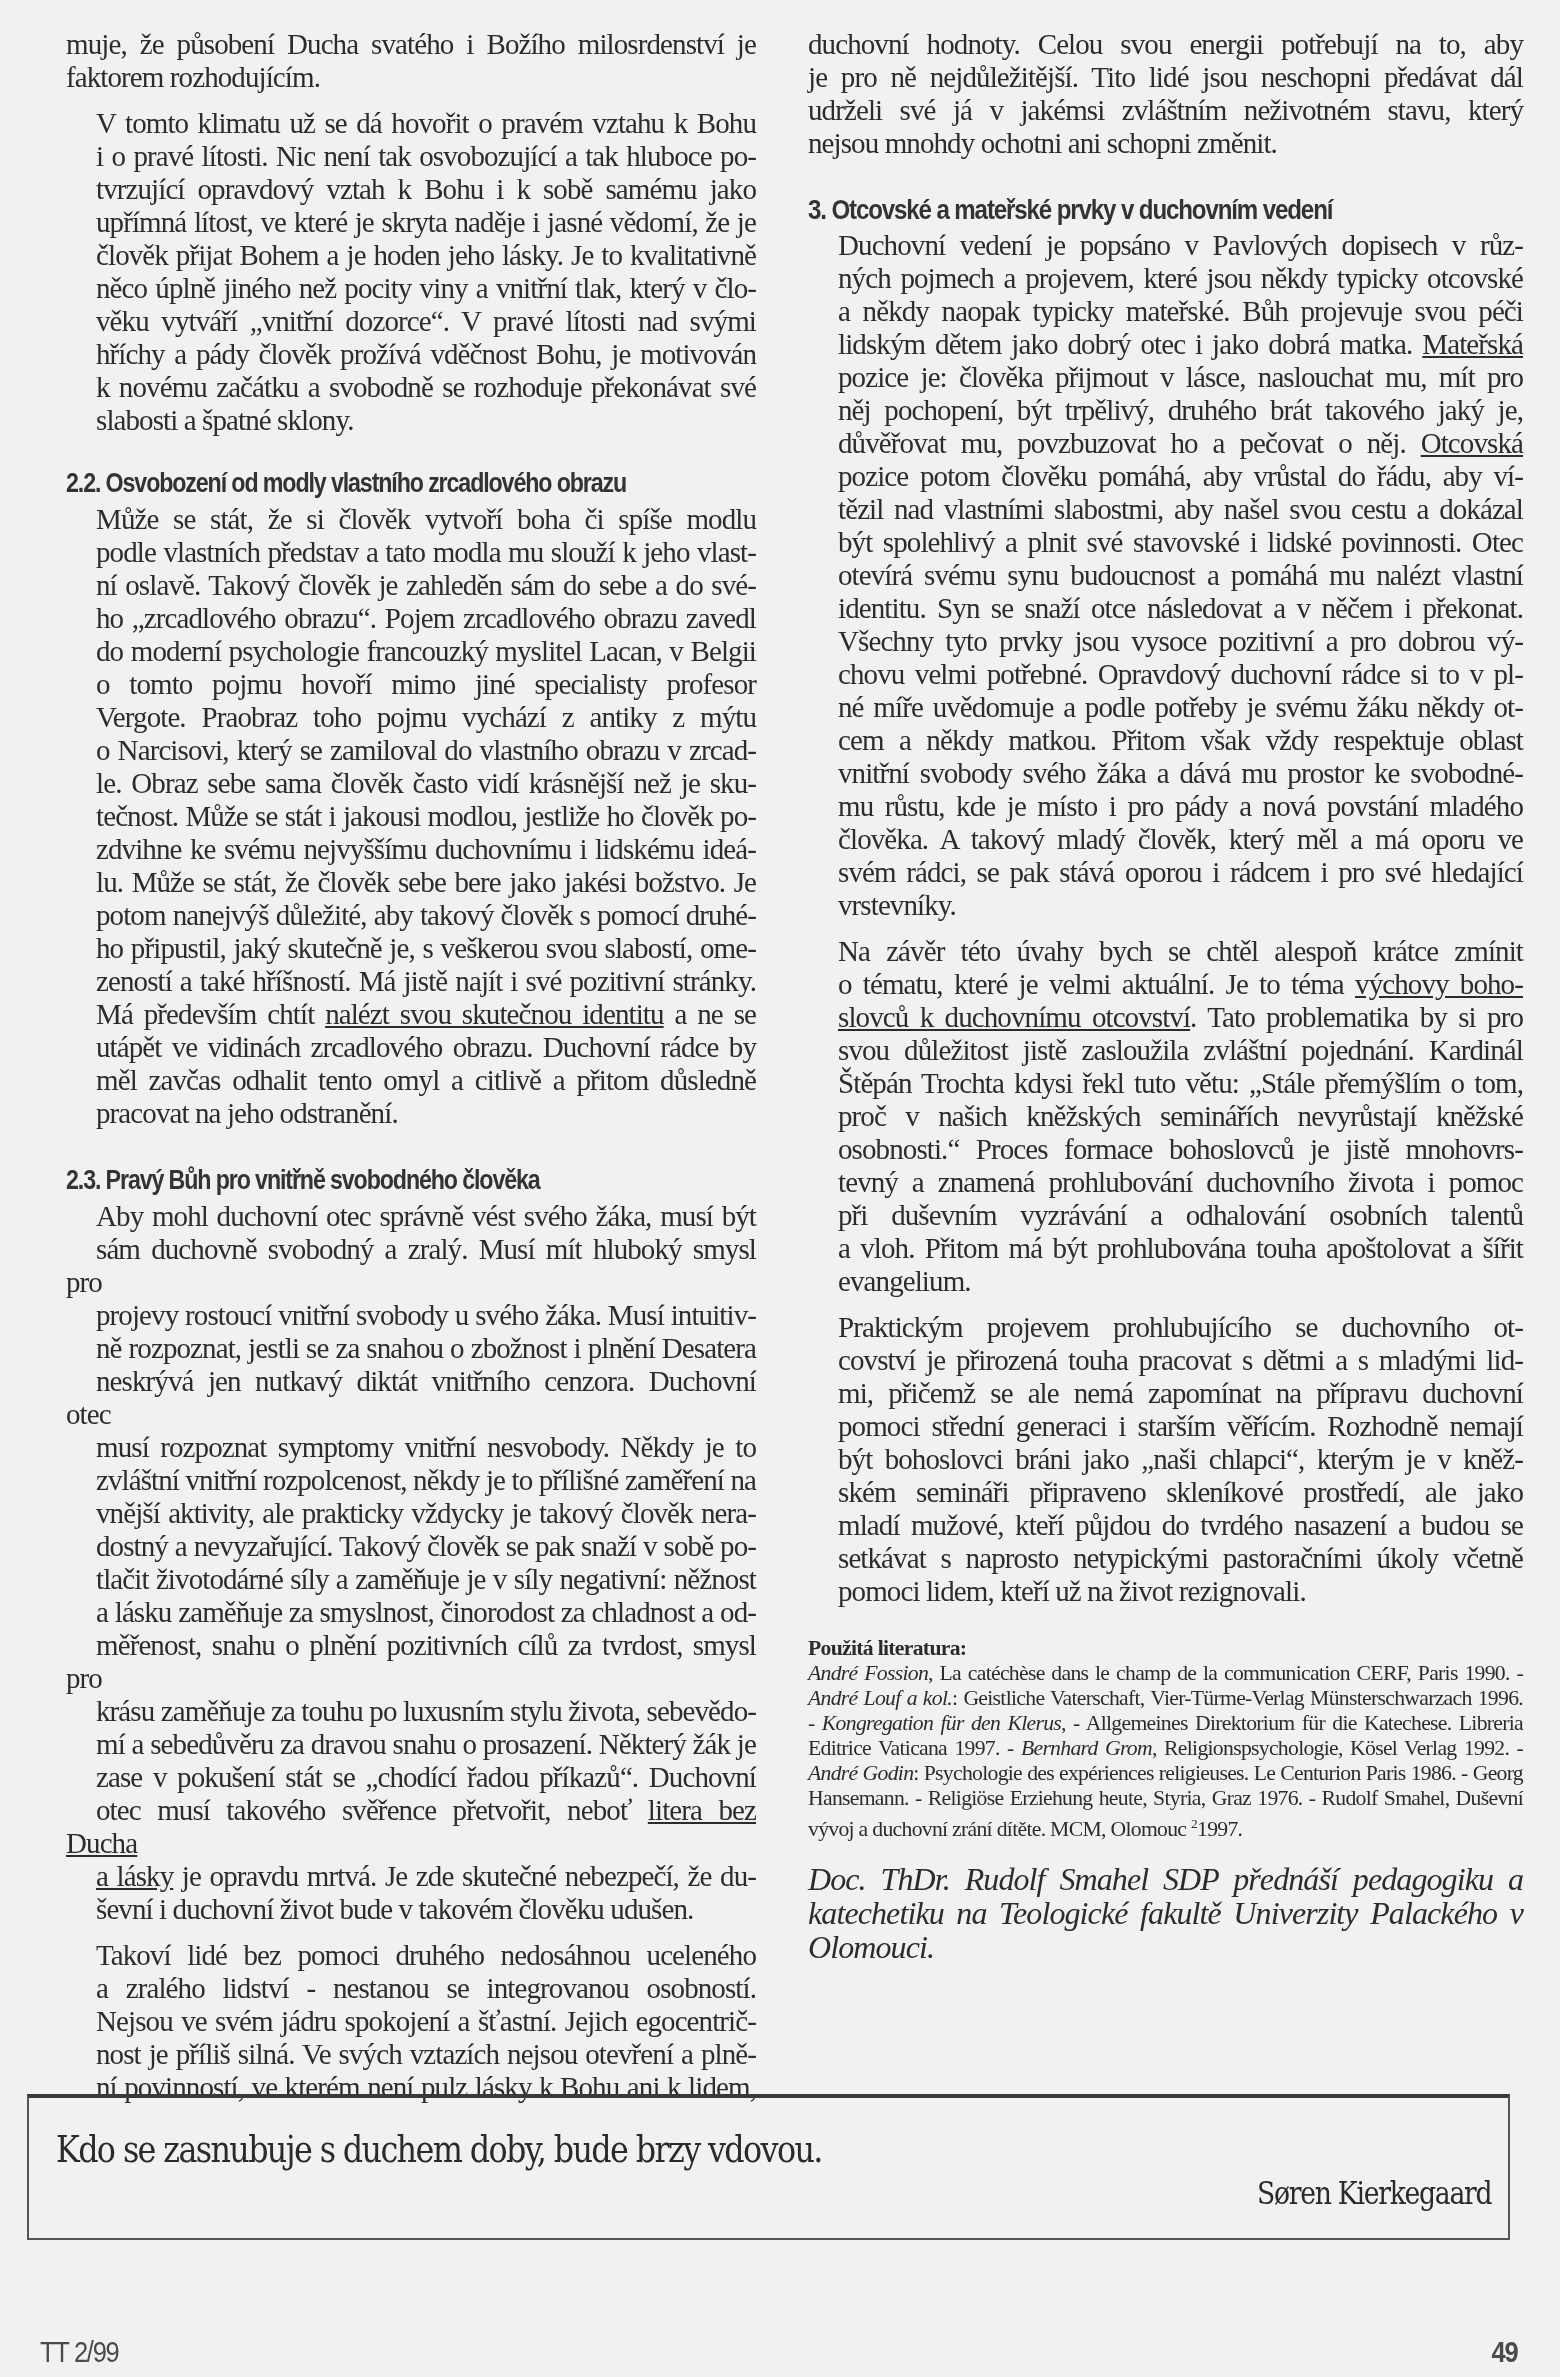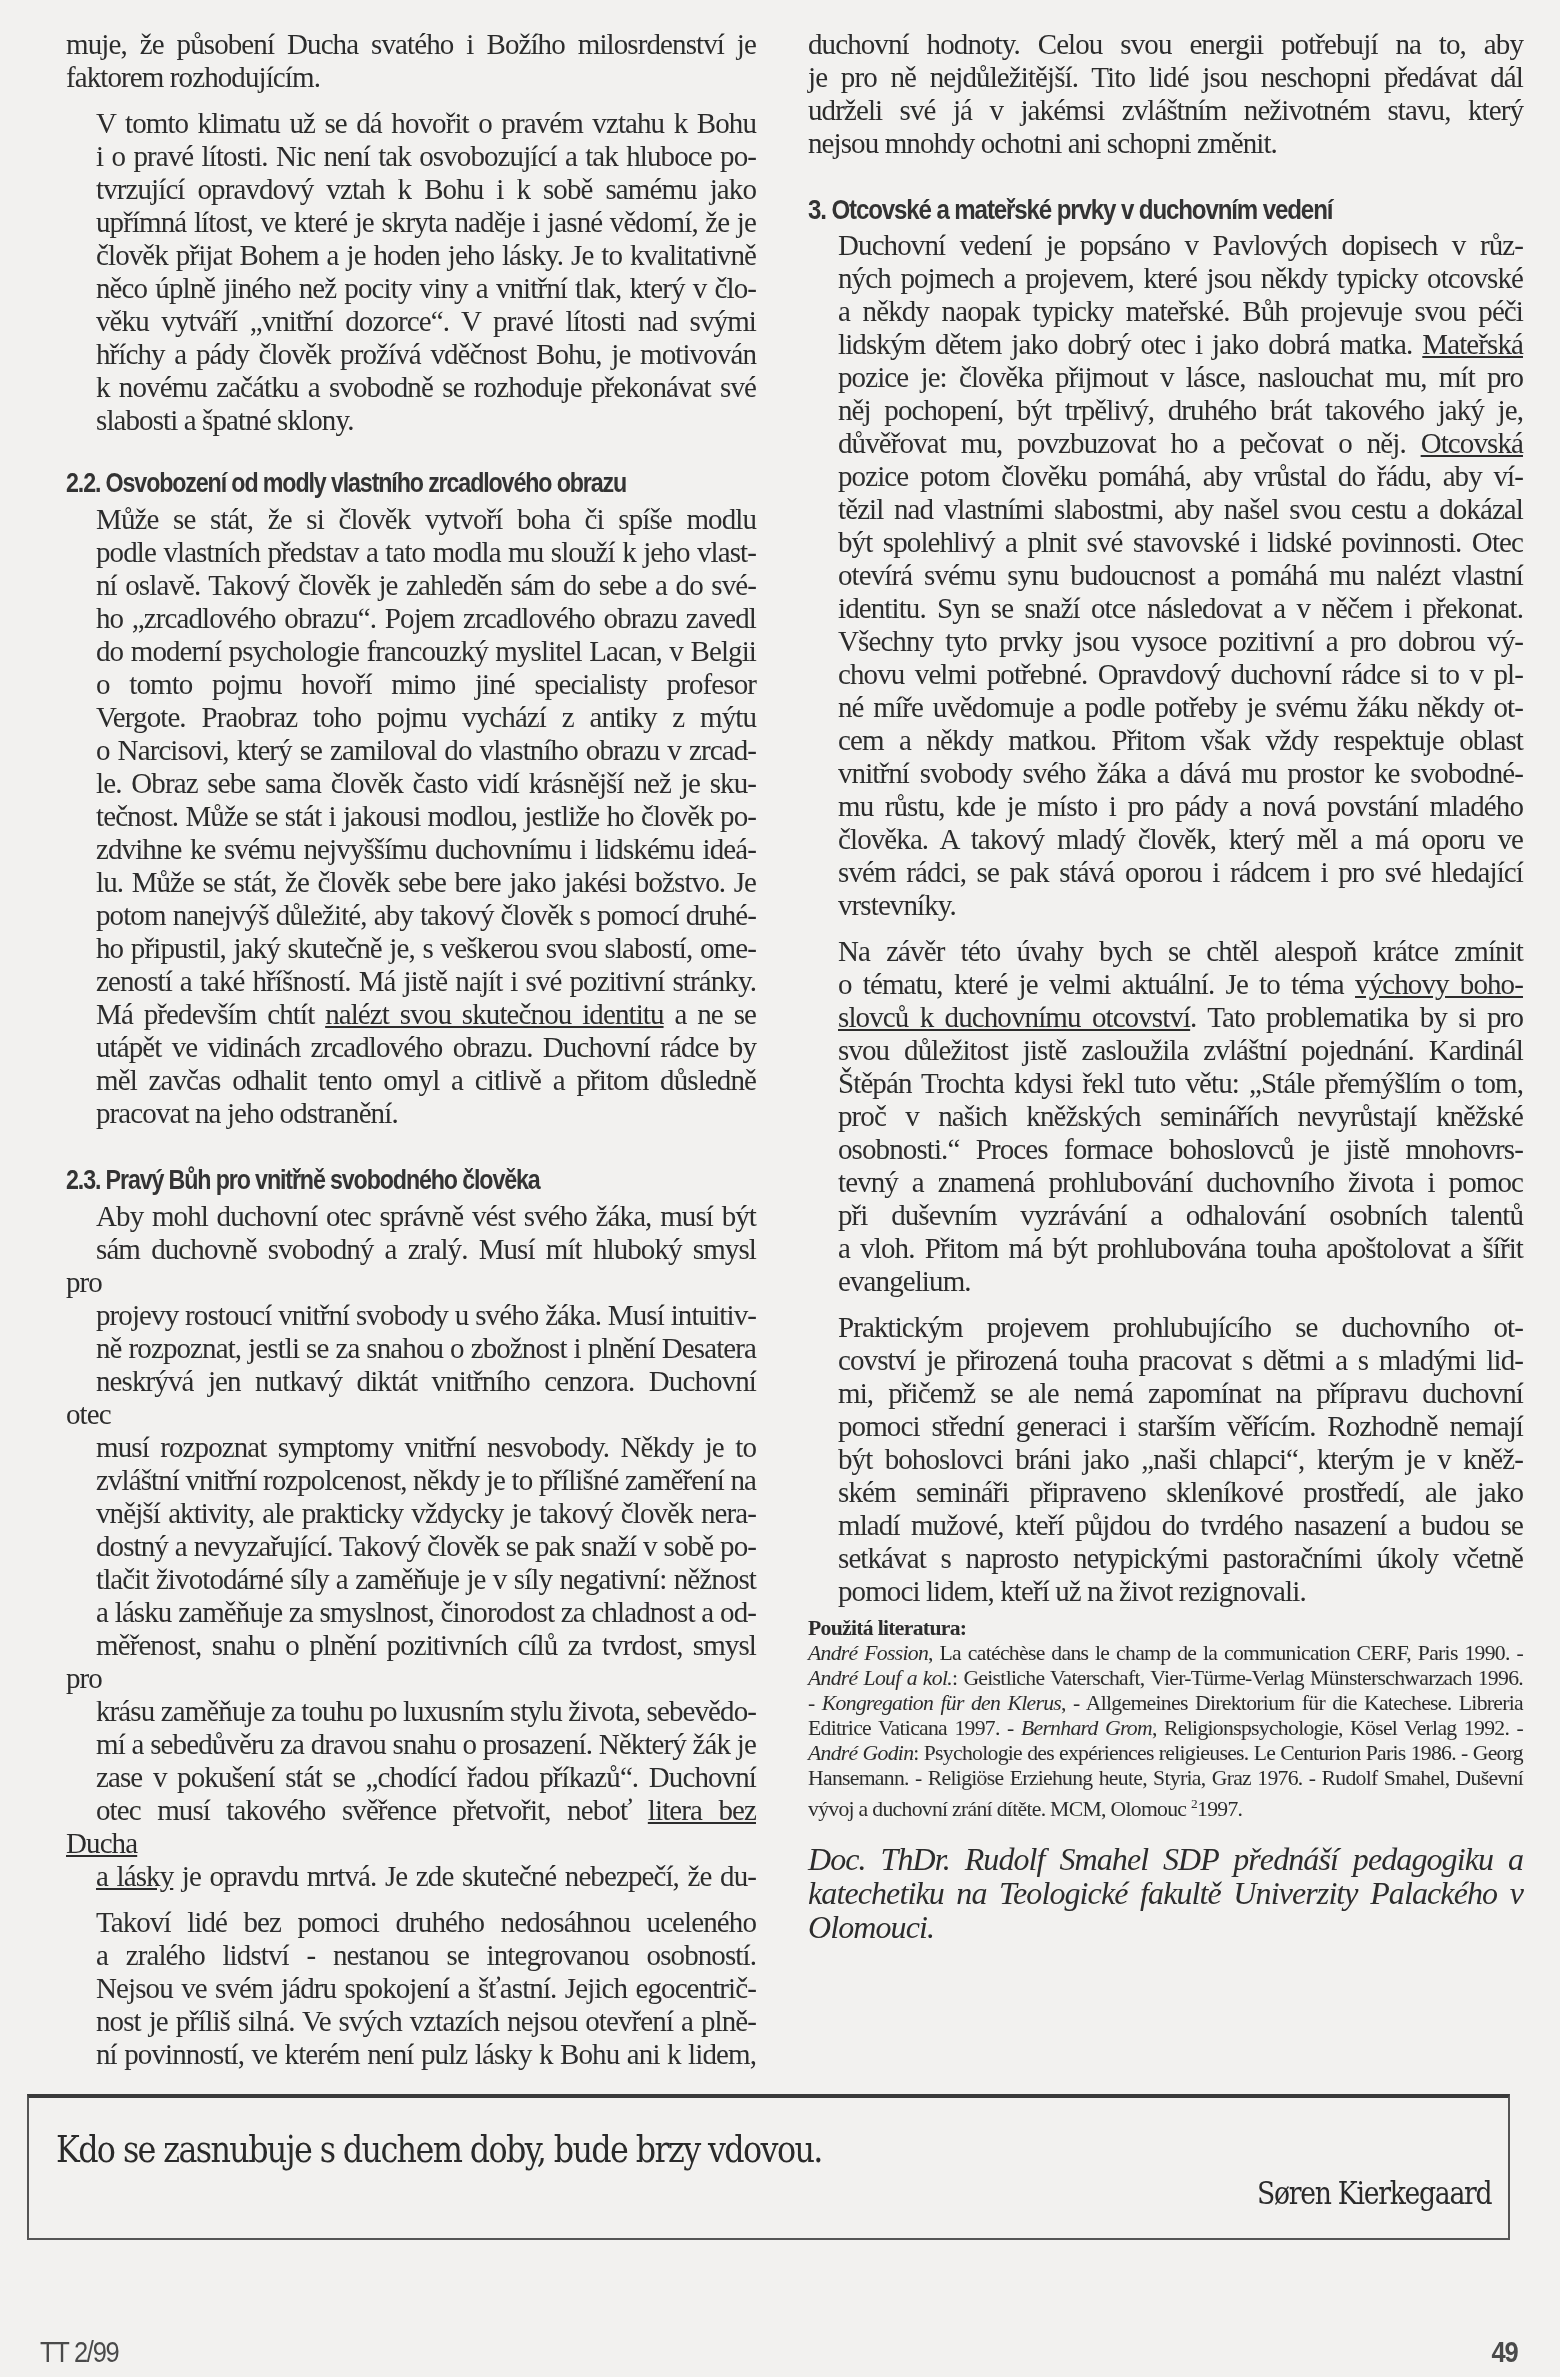--- a/index.html
+++ b/index.html
@@ -25,21 +25,21 @@
   .col .l.last { text-align-last: left; }
   h2.sec {
     font-family: "Liberation Sans", "DejaVu Sans", sans-serif;
     font-weight: bold; font-size: 27px; line-height: 33px;
     letter-spacing: -1.3px; margin: 30px 0 3px 0; color: #333;
     transform: scaleX(0.86); transform-origin: left;
     white-space: nowrap;
   }
   u { text-decoration: underline; text-underline-offset: 2.2px; }
   .lit-head {
-    font-weight: bold; font-size: 21.7px; margin-top: 8px; line-height: 25.4px; letter-spacing: -0.7px;
+    font-weight: bold; font-size: 21.7px; margin-top: 28px; line-height: 25.4px; letter-spacing: -0.7px;
   }
   .lit { font-size: 21.7px; line-height: 25px; letter-spacing: -0.7px; }
   .bio { font-style: italic; font-size: 32px; line-height: 34px; margin-top: 19.4px; letter-spacing: -0.9px; }
   .quote-box {
     position: absolute; left: 27px; top: 2094px; width: 1483px; height: 146px;
     border: 2.2px solid #555; border-top: 4.5px solid #3a3a3a; box-sizing: border-box;
     background: transparent;
   }
   .quote-text {
     position: absolute; left: 27px; top: 30px;
@@ -85,20 +85,21 @@
     <span><span class="l">Může se stát, že si člověk vytvoří boha či spíše modlu</span><span class="l">podle vlastních představ a tato modla mu slouží k jeho vlast-</span><span class="l">ní oslavě. Takový člověk je zahleděn sám do sebe a do své-</span><span class="l">ho „zrcadlového obrazu“. Pojem zrcadlového obrazu zavedl</span><span class="l">do moderní psychologie francouzký myslitel Lacan, v Belgii</span><span class="l">o tomto pojmu hovoří mimo jiné specialisty profesor</span><span class="l">Vergote. Praobraz toho pojmu vychází z antiky z mýtu</span><span class="l">o Narcisovi, který se zamiloval do vlastního obrazu v zrcad-</span><span class="l">le. Obraz sebe sama člověk často vidí krásnější než je sku-</span><span class="l">tečnost. Může se stát i jakousi modlou, jestliže ho člověk po-</span><span class="l">zdvihne ke svému nejvyššímu duchovnímu i lidskému ideá-</span><span class="l">lu. Může se stát, že člověk sebe bere jako jakési božstvo. Je</span><span class="l">potom nanejvýš důležité, aby takový člověk s pomocí druhé-</span><span class="l">ho připustil, jaký skutečně je, s veškerou svou slabostí, ome-</span><span class="l">zeností a také hříšností. Má jistě najít i své pozitivní stránky.</span></span>
     <span class="l"><span>Má především chtít </span><u>nalézt svou skutečnou identitu</u><span> a ne se</span></span>
     <span><span class="l">utápět ve vidinách zrcadlového obrazu. Duchovní rádce by</span><span class="l">měl zavčas odhalit tento omyl a citlivě a přitom důsledně</span><span class="l last">pracovat na jeho odstranění.</span></span>
   </p>
 
   <h2 class="sec" style="margin-top:34px">2.3. Pravý Bůh pro vnitřně svobodného člověka</h2>
   <p class="ind">
     <span><span class="l">Aby mohl duchovní otec správně vést svého žáka, musí být</span><span class="l">sám duchovně svobodný a zralý. Musí mít hluboký smysl pro</span><span class="l">projevy rostoucí vnitřní svobody u svého žáka. Musí intuitiv-</span><span class="l">ně rozpoznat, jestli se za snahou o zbožnost i plnění Desatera</span><span class="l">neskrývá jen nutkavý diktát vnitřního cenzora. Duchovní otec</span><span class="l">musí rozpoznat symptomy vnitřní nesvobody. Někdy je to</span><span class="l">zvláštní vnitřní rozpolcenost, někdy je to přílišné zaměření na</span><span class="l">vnější aktivity, ale prakticky vždycky je takový člověk nera-</span><span class="l">dostný a nevyzařující. Takový člověk se pak snaží v sobě po-</span><span class="l">tlačit životodárné síly a zaměňuje je v síly negativní: něžnost</span><span class="l">a lásku zaměňuje za smyslnost, činorodost za chladnost a od-</span><span class="l">měřenost, snahu o plnění pozitivních cílů za tvrdost, smysl pro</span><span class="l">krásu zaměňuje za touhu po luxusním stylu života, sebevědo-</span><span class="l">mí a sebedůvěru za dravou snahu o prosazení. Některý žák je</span><span class="l">zase v pokušení stát se „chodící řadou příkazů“. Duchovní</span></span>
     <span class="l"><span>otec musí takového svěřence přetvořit, neboť </span><u>litera bez Ducha</u></span>
     <span class="l"><u>a lásky</u><span> je opravdu mrtvá. Je zde skutečné nebezpečí, že du-</span></span>
+    <span><span class="l last">ševní i duchovní život bude v takovém člověku udušen.</span></span>
   </p>
   <p class="ind gap">
       <span class="l">Takoví lidé bez pomoci druhého nedosáhnou uceleného</span>
       <span class="l">a zralého lidství - nestanou se integrovanou osobností.</span>
       <span class="l">Nejsou ve svém jádru spokojení a šťastní. Jejich egocentrič-</span>
       <span class="l">nost je příliš silná. Ve svých vztazích nejsou otevření a plně-</span>
       <span class="l">ní povinností, ve kterém není pulz lásky k Bohu ani k lidem,</span>
     </p>
 </div>
 

